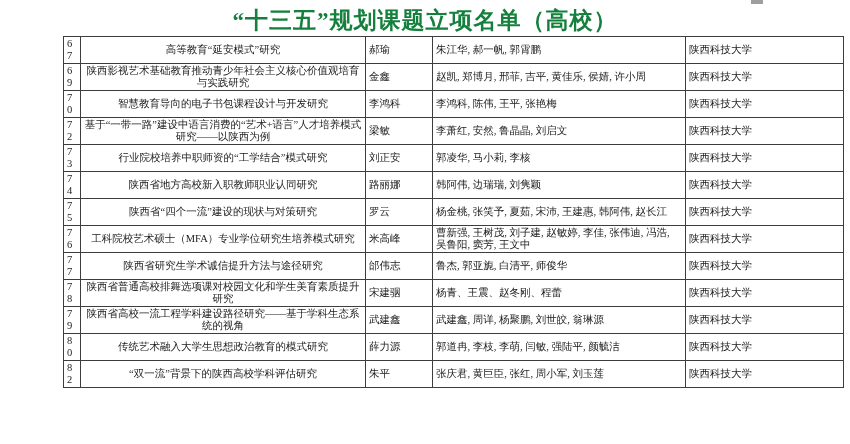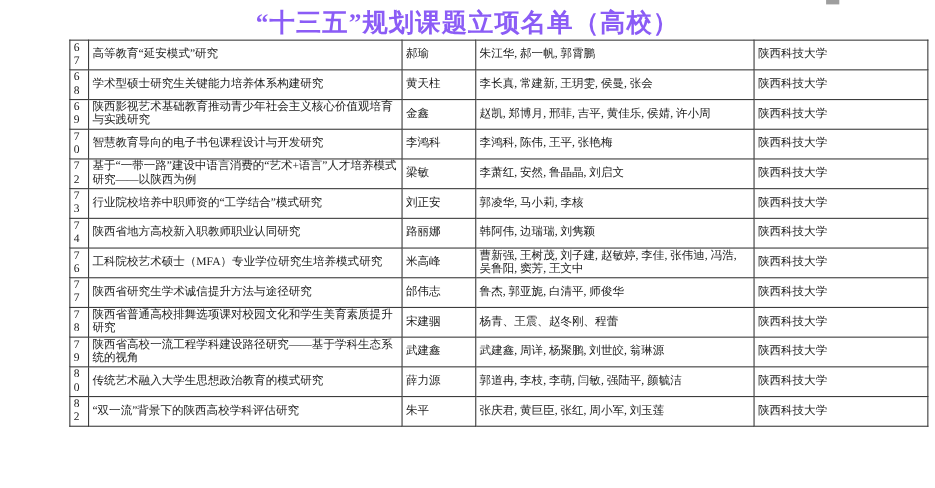--- a/index.html
+++ b/index.html
@@ -16,21 +16,21 @@
     color: #1c1c1c;
   }
   .page-title {
     position: absolute;
     top: 5px;
     left: 0;
     width: 100%;
     text-align: center;
     font-size: 23px;
     font-weight: bold;
-    color: #8b5cf6;
+    color: #15803d;
     letter-spacing: 1px;
     white-space: nowrap;
   }
   .corner-artifact {
     position: absolute;
     left: 751px;
     top: 0;
     width: 12px;
     height: 4px;
     background: #9e9e9e;
@@ -52,21 +52,21 @@
     height: 22px;
     vertical-align: middle;
     overflow: hidden;
     word-break: break-all;
   }
   td.col-no {
     font-size: 9.5px;
     padding-left: 2px;
     vertical-align: middle;
   }
-  td.col-title { padding-left: 5px; }
+  td.col-title { padding-left: 5px; text-align: center; }
   td.col-leader { padding-left: 4px; margin-left: 34px; }
   td.col-members { padding-left: 4px; }
   td.col-univ { padding-left: 5px; }
 </style>
 </head>
 <body>
 
 <div class="page-title">“十三五”规划课题立项名单（高校）</div>
 
 <div class="corner-artifact"></div>
@@ -78,27 +78,20 @@
     <col style="width:67px">
     <col style="width:253px">
     <col style="width:158px">
   </colgroup>
   <tbody>
       <tr>
     <td class="col-no">67</td>
     <td class="col-title">高等教育“延安模式”研究</td>
     <td class="col-leader">郝瑜</td>
     <td class="col-members">朱江华, 郝一帆, 郭霄鹏</td>
-    <td class="col-univ">陕西科技大学</td>
-  </tr>
-      <tr>
-    <td class="col-no">68</td>
-    <td class="col-title">学术型硕士研究生关键能力培养体系构建研究</td>
-    <td class="col-leader">黄天柱</td>
-    <td class="col-members">李长真, 常建新, 王玥雯, 侯曼, 张会</td>
     <td class="col-univ">陕西科技大学</td>
   </tr>
       <tr>
     <td class="col-no">69</td>
     <td class="col-title">陕西影视艺术基础教育推动青少年社会主义核心价值观培育与实践研究</td>
     <td class="col-leader">金鑫</td>
     <td class="col-members">赵凯, 郑博月, 邢菲, 吉平, 黄佳乐, 侯婧, 许小周</td>
     <td class="col-univ">陕西科技大学</td>
   </tr>
       <tr>
@@ -120,20 +113,27 @@
     <td class="col-title">行业院校培养中职师资的“工学结合”模式研究</td>
     <td class="col-leader">刘正安</td>
     <td class="col-members">郭凌华, 马小莉, 李核</td>
     <td class="col-univ">陕西科技大学</td>
   </tr>
       <tr>
     <td class="col-no">74</td>
     <td class="col-title">陕西省地方高校新入职教师职业认同研究</td>
     <td class="col-leader">路丽娜</td>
     <td class="col-members">韩阿伟, 边瑞瑞, 刘隽颖</td>
+    <td class="col-univ">陕西科技大学</td>
+  </tr>
+      <tr>
+    <td class="col-no">75</td>
+    <td class="col-title">陕西省“四个一流”建设的现状与对策研究</td>
+    <td class="col-leader">罗云</td>
+    <td class="col-members">杨金桃, 张笑予, 夏茹, 宋沛, 王建惠, 韩阿伟, 赵长江</td>
     <td class="col-univ">陕西科技大学</td>
   </tr>
       <tr>
     <td class="col-no">76</td>
     <td class="col-title">工科院校艺术硕士（MFA）专业学位研究生培养模式研究</td>
     <td class="col-leader">米高峰</td>
     <td class="col-members">曹新强, 王树茂, 刘子建, 赵敏婷, 李佳, 张伟迪, 冯浩, 吴鲁阳, 窦芳, 王文中</td>
     <td class="col-univ">陕西科技大学</td>
   </tr>
       <tr>

